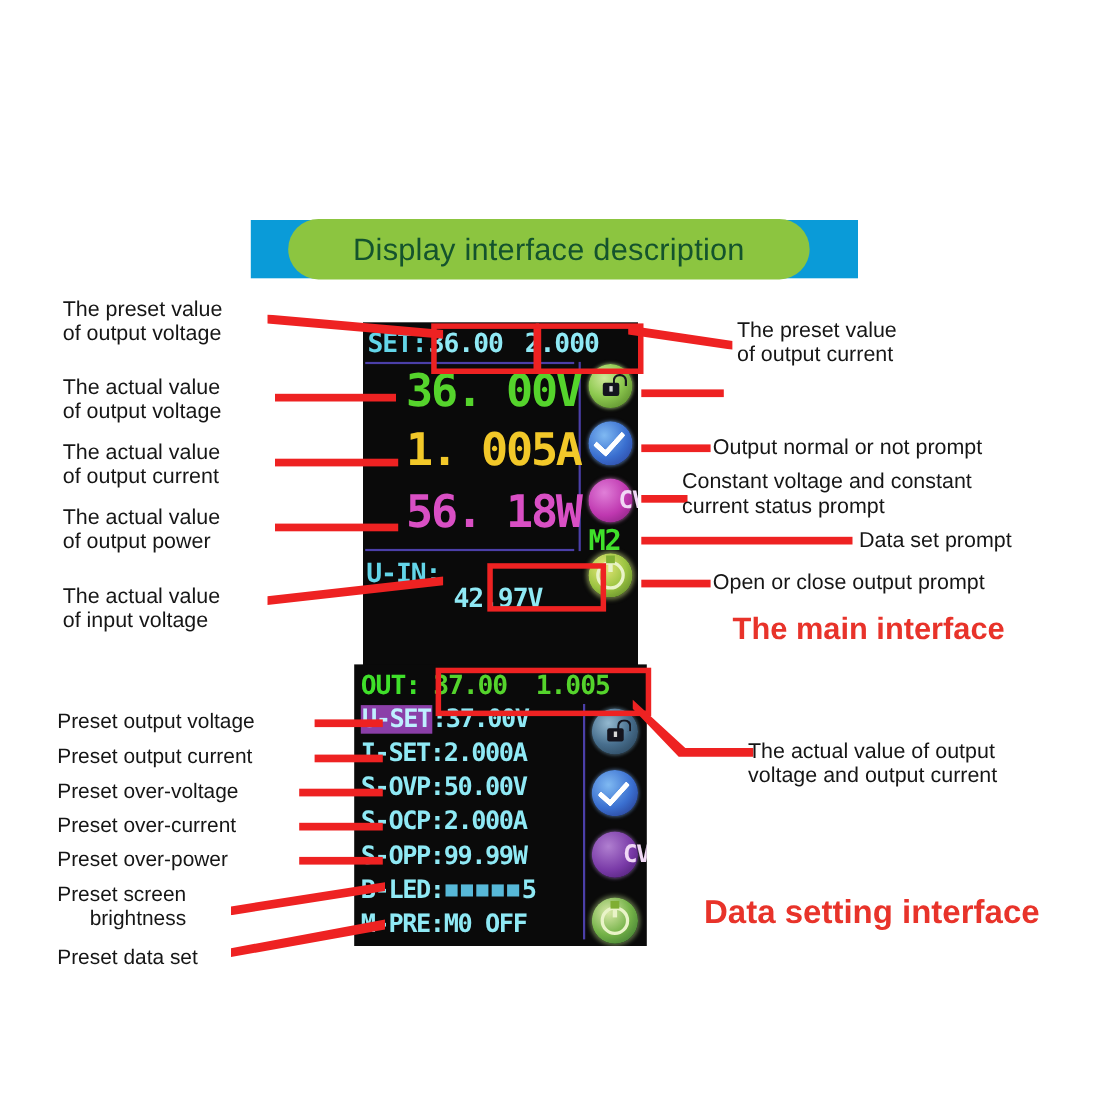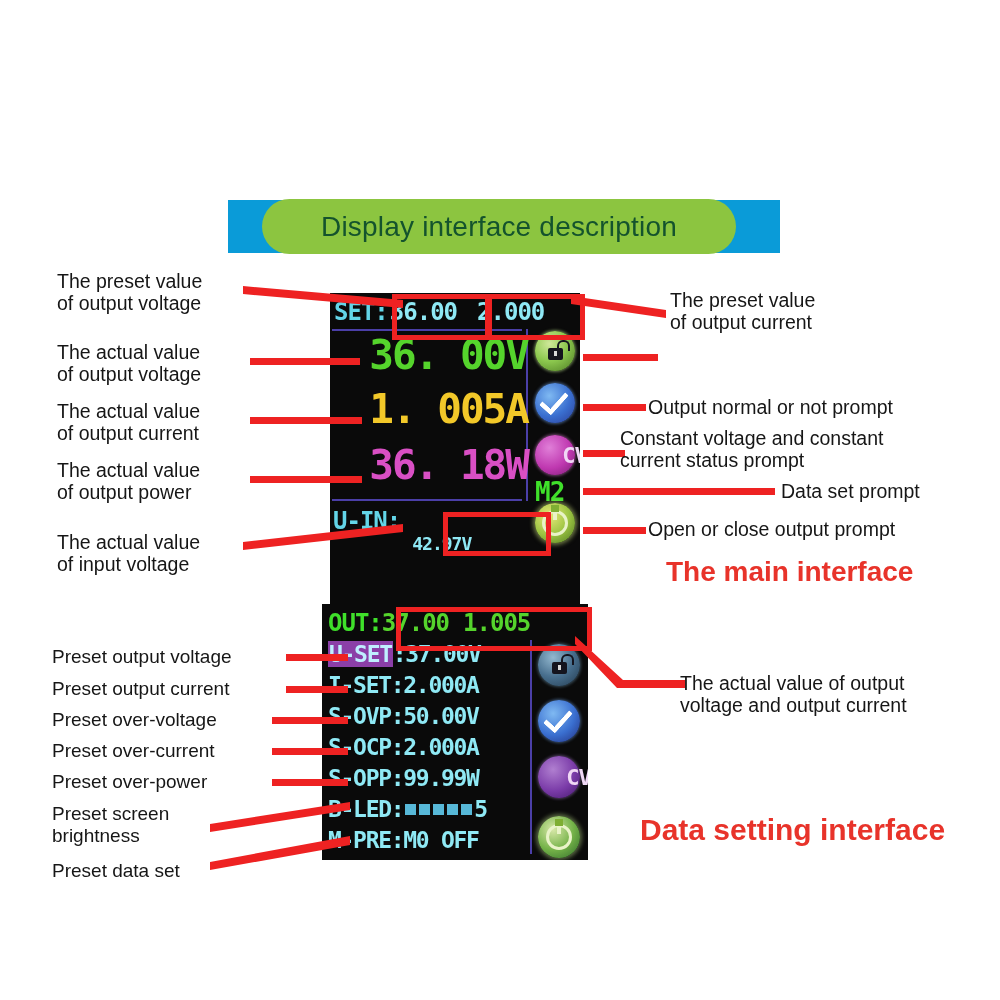--- a/index.html
+++ b/index.html
@@ -51,21 +51,21 @@
     position:absolute;left:2px;width:196px;text-align:right;
     font-size:41px;font-weight:bold;letter-spacing:-2px;line-height:1;
     font-family:"DejaVu Sans Mono", monospace;
   }
   #val-v{top:42px;color:#55d42c;}
   #val-i{top:96px;color:#f2c829;}
   #val-p{top:152px;color:#d94fc4;}
 
   .row-uin{position:absolute;left:0;top:212px;width:200px;height:32px;display:flex;align-items:center;}
   .uin-lbl{color:#63d5e8;font-size:24px;font-weight:bold;letter-spacing:-1px;margin-left:3px;}
-  .uin-val{color:#8fe9f5;font-size:18px;font-weight:bold;letter-spacing:-1px;margin-left:12px;margin-top:45px;}
+  .uin-val{color:#8fe9f5;font-size:24px;font-weight:bold;letter-spacing:-1px;margin-left:12px;margin-top:45px;}
 
   
   .icol{position:absolute;left:201px;top:38px;width:48px;height:212px;}
   .ic{
     position:absolute;left:4px;width:40px;height:40px;border-radius:50%;
     display:flex;align-items:center;justify-content:center;
   }
   .ic-lock{top:0;background:radial-gradient(circle at 36% 32%,#cfe89a 0%,#8dc94f 46%,#4c7a22 100%);
            box-shadow:0 0 3px 1px rgba(190,230,140,.55);}
   .ic-ok{top:52px;background:radial-gradient(circle at 36% 32%,#7fb9f2 0%,#3a6fd0 55%,#2b3d96 100%);
@@ -84,21 +84,21 @@
 
   .check{width:22px;height:11px;border-left:5px solid #ffffff;border-bottom:5px solid #ffffff;
          transform:rotate(-48deg) translate(1px,-3px);border-radius:2px;}
   .cv-txt{color:#f0d8f5;font-size:22px;font-weight:bold;font-family:"DejaVu Sans Mono", monospace;letter-spacing:-1px;margin-left:39px;}
   .pwr-ring{width:20px;height:20px;border-radius:50%;border:3.5px solid #e9f3c8;position:relative;}
   .pwr-ring:before{content:"";position:absolute;left:50%;top:-6px;margin-left:-1.75px;
       width:3.5px;height:13px;background:#e9f3c8;}
   .pwr-ring:after{content:"";position:absolute;left:50%;top:-8px;margin-left:-4px;width:8px;height:7px;background:#7fae33;}
 
   
-  .s-out{position:absolute;left:6px;top:5px;height:28px;display:flex;align-items:center;}
+  .s-out{position:absolute;left:6px;top:5px;height:28px;display:flex;align-items:center;gap:12px;}
   .s-out-lbl{color:#3fe02a;font-size:24px;font-weight:bold;letter-spacing:-1px;}
   .s-out-v{color:#55d42c;font-size:24px;font-weight:bold;letter-spacing:-1px;}
   .s-out-i{color:#55d42c;font-size:24px;font-weight:bold;letter-spacing:-1px;margin-left:14px;}
 
   .s-row{position:absolute;left:6px;height:28px;display:flex;align-items:center;white-space:nowrap;}
   .s-key{color:#8fe9f5;font-size:23px;font-weight:bold;letter-spacing:-1.3px;}
   .s-key.hl{background:#8b3fa8;color:#bfefff;padding:0 1px;}
   .s-val{color:#8fe9f5;font-size:23px;font-weight:bold;letter-spacing:-1.3px;}
   .bars{display:inline-flex;gap:3px;align-items:center;margin:0 2px;}
   .bar{width:11px;height:11px;background:#57b8d8;}
@@ -124,21 +124,21 @@
   #hb-out{left:396px;top:607px;width:186px;height:34px;}
 
   
   .lead{position:absolute;background:#ee2222;height:7px;}
   .leadpoly{position:absolute;}
   .leadpoly svg{display:block;}
 
   
   .ann{position:absolute;color:#161616;font-size:19.5px;line-height:1.14;white-space:pre-line;}
   .ann.r{text-align:left;}
-  .ann.sm{font-size:19px;}
+  .ann.sm{font-size:19px;text-align:right;}
   .caption{position:absolute;color:#e8332a;font-weight:bold;}
   #cap-main{left:666px;top:556px;font-size:28px;}
   #cap-set{left:640px;top:813px;font-size:30px;}
 </style>
 </head>
 <body>
 
 <div class="root">
 
   <div class="banner-blue"></div>
@@ -153,21 +153,21 @@
       <span class="set-v">36.00</span>
       <span class="set-i">2.000</span>
     </div>
 
     <div class="divider" id="div-top"></div>
     <div class="vline"></div>
     <div class="divider" id="div-bot"></div>
 
     <div class="big" id="val-v">36. 00V</div>
     <div class="big" id="val-i">1. 005A</div>
-    <div class="big" id="val-p">36. 18W</div>
+    <div class="big" id="val-p">56. 18W</div>
 
     <div class="row-uin">
       <span class="uin-lbl">U-IN:</span>
       <span class="uin-val">42.97V</span>
     </div>
 
     <div class="icol">
       <div class="ic ic-lock">
           <div class="lock-body"></div>
         </div>

